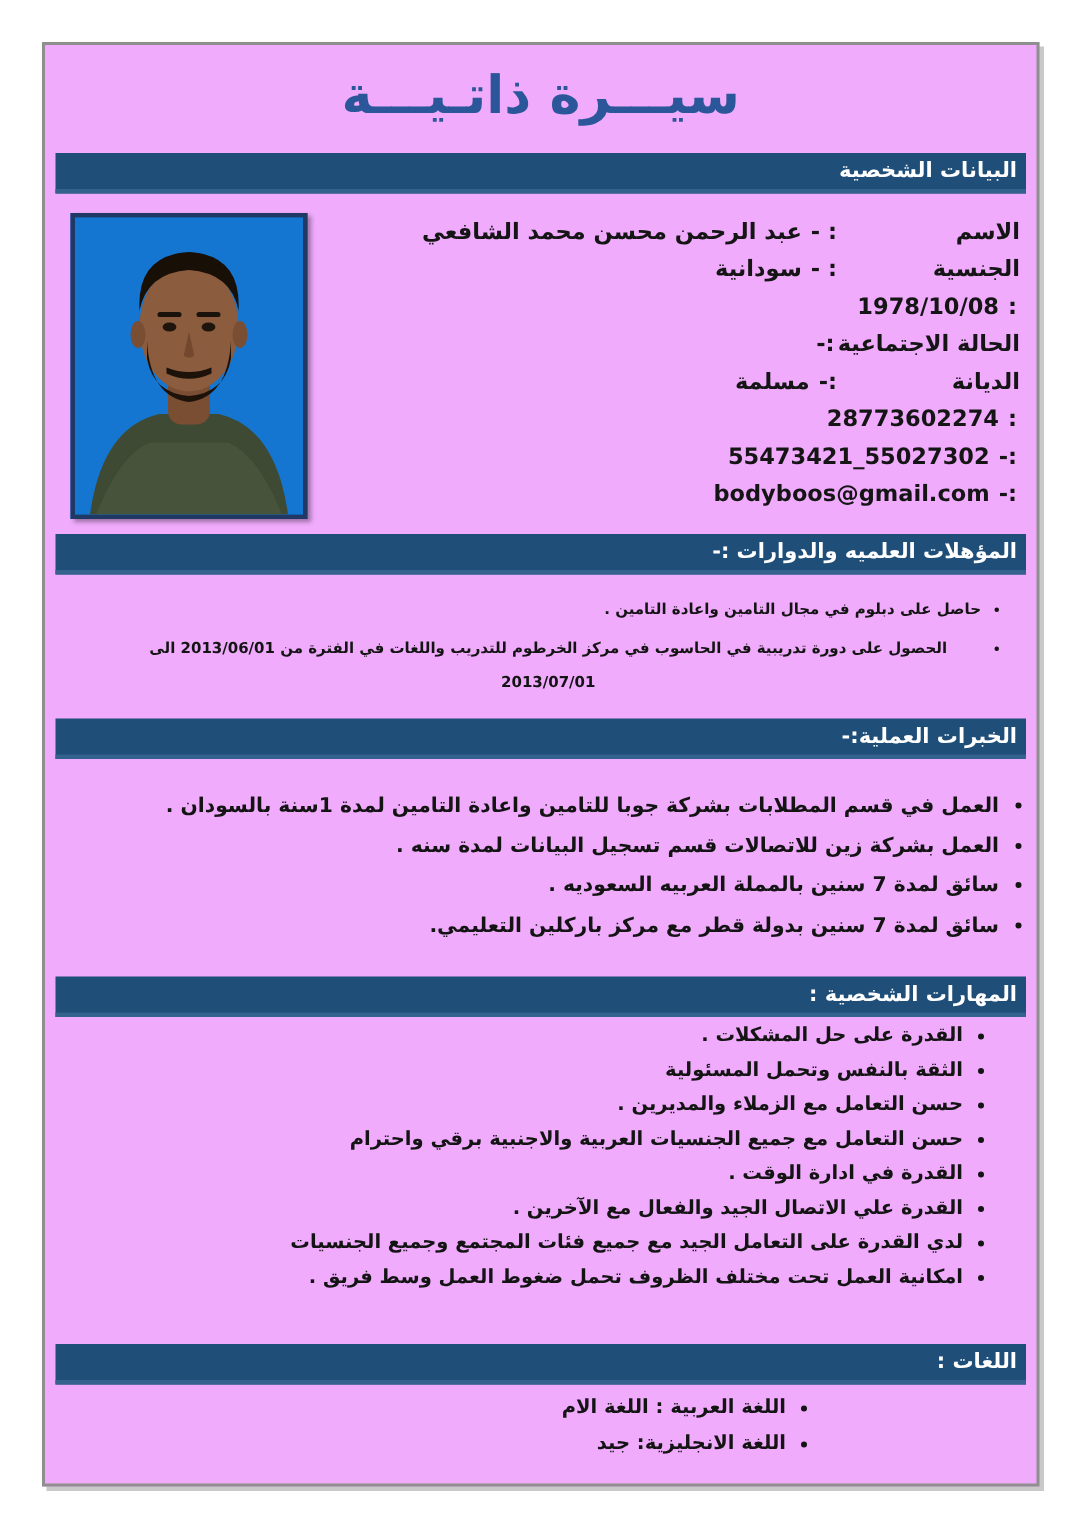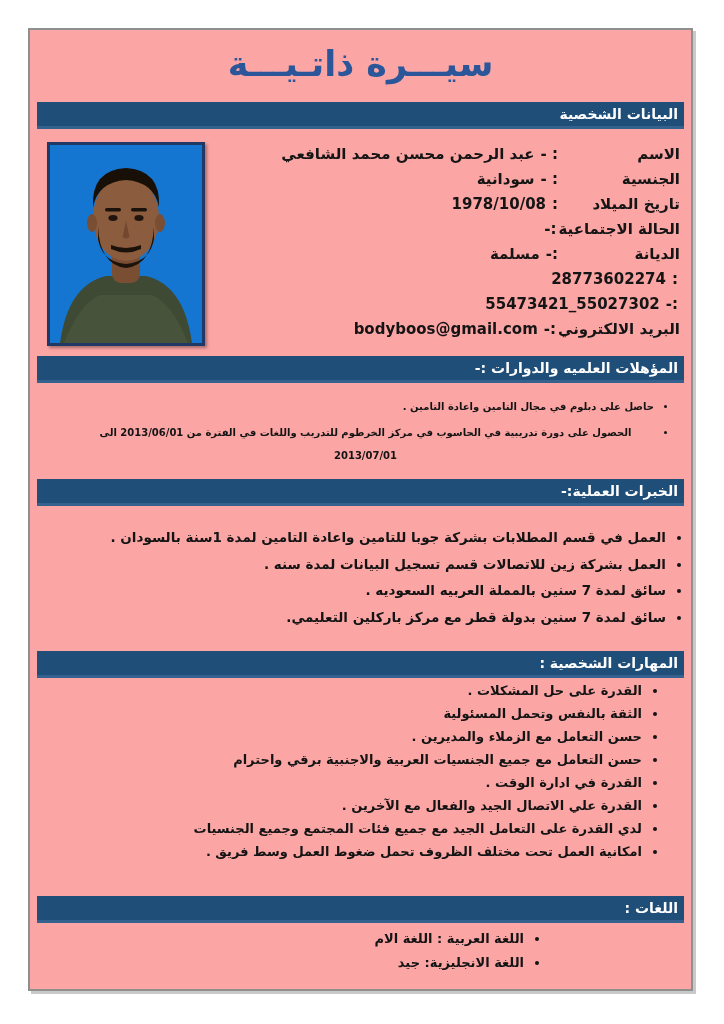--- a/index.html
+++ b/index.html
@@ -2,21 +2,21 @@
 <html lang="ar"><head>
 <meta charset="utf-8">
 <style>
   html,body{margin:0;padding:0;background:#ffffff;}
   body{width:724px;height:1024px;overflow:hidden;font-family:"DejaVu Sans",sans-serif;}
   .page{position:relative;width:724px;height:1024px;background:#fff;}
   .frame{
     position:absolute;left:28px;top:28px;width:665px;height:963px;
     box-sizing:border-box;border:2px solid #8f8f8f;
     box-shadow:3px 3px 0 #c9c9c9;
-    padding:6px 7px;background:#fca5a5;
+    padding:6px 7px;background:#f0abfc;
   }
   .title{
     margin:8px 0 18px 0;text-align:center;
     font-size:35px;font-weight:bold;color:#2B579A;
     direction:rtl;letter-spacing:0;
   }
   .bar{
     box-sizing:border-box;height:27px;line-height:24px;
     background:#1F4E79;color:#ffffff;
     font-size:14px;font-weight:bold;direction:rtl;
@@ -88,21 +88,20 @@
             <span class="lbl">الاسم</span>
             <span class="sep">: -</span>
             <span class="val">عبد الرحمن محسن محمد الشافعي</span>
           </div>
           <div class="info-row">
             <span class="lbl">الجنسية</span>
             <span class="sep">: -</span>
             <span class="val">سودانية</span>
           </div>
           <div class="info-row">
-            <span class="lbl">تاريخ الميلاد</span>
             <span class="sep">:</span>
             <span class="val ltr">1978/10/08</span>
           </div>
           <div class="info-row">
             <span class="lbl">الحالة الاجتماعية</span>
             <span class="sep">:-</span>
           </div>
           <div class="info-row">
             <span class="lbl">الديانة</span>
             <span class="sep">:-</span>
@@ -110,21 +109,20 @@
           </div>
           <div class="info-row">
             <span class="sep">:</span>
             <span class="val ltr">28773602274</span>
           </div>
           <div class="info-row">
             <span class="sep">:-</span>
             <span class="val ltr">55473421_55027302</span>
           </div>
           <div class="info-row">
-            <span class="lbl">البريد الالكتروني</span>
             <span class="sep">:-</span>
             <span class="val ltr">bodyboos@gmail.com</span>
           </div>
         </div>
     </div>
 
     <div class="bar mt-q">المؤهلات العلميه والدوارات  :-</div>
     <ul class="bullets q-list">
         <li>حاصل على دبلوم في مجال التامين واعادة التامين .</li>
         <li style="text-align: center;">الحصول على دورة تدريبية في الحاسوب في مركز الخرطوم للتدريب واللغات في الفترة من 2013/06/01 الى 2013/07/01</li>

